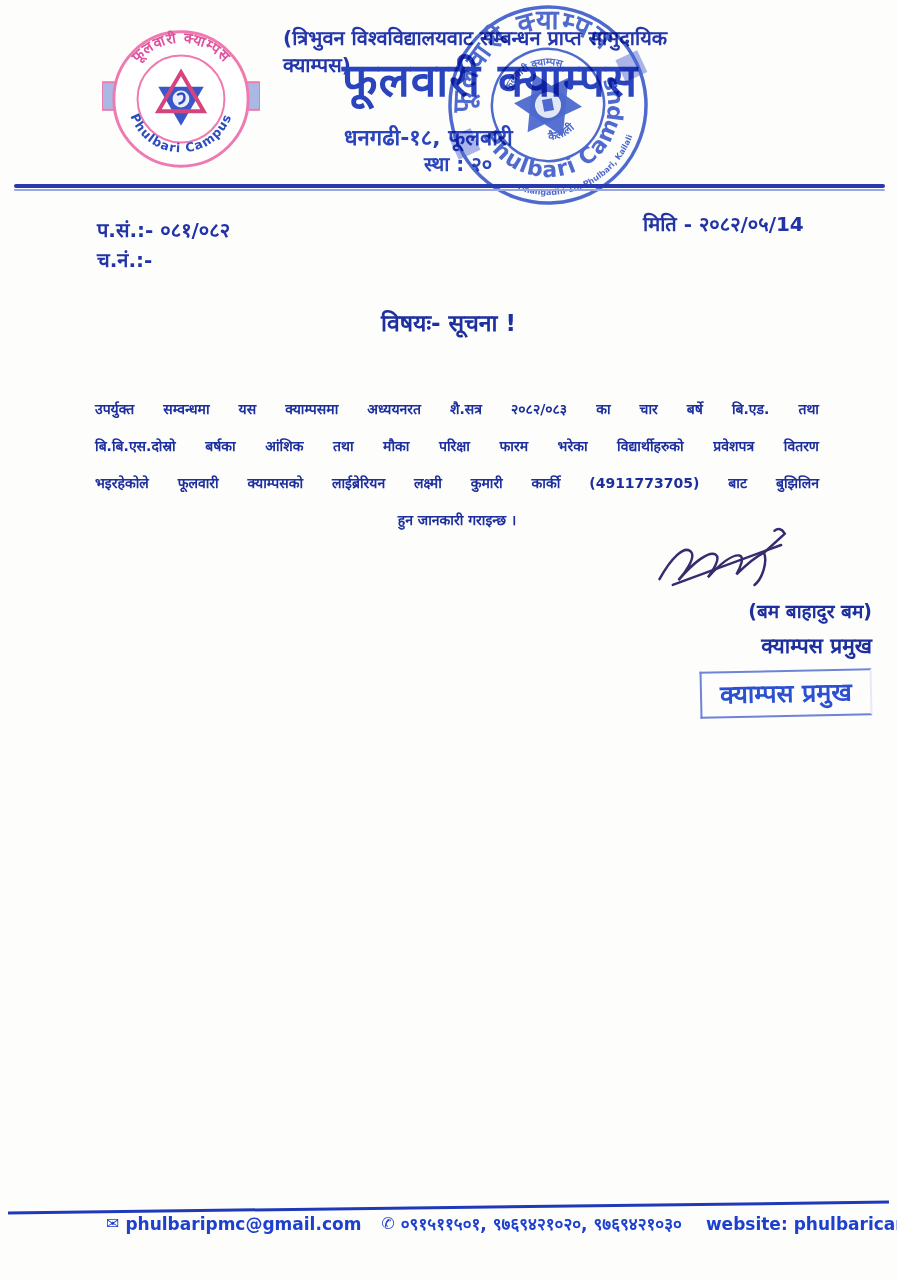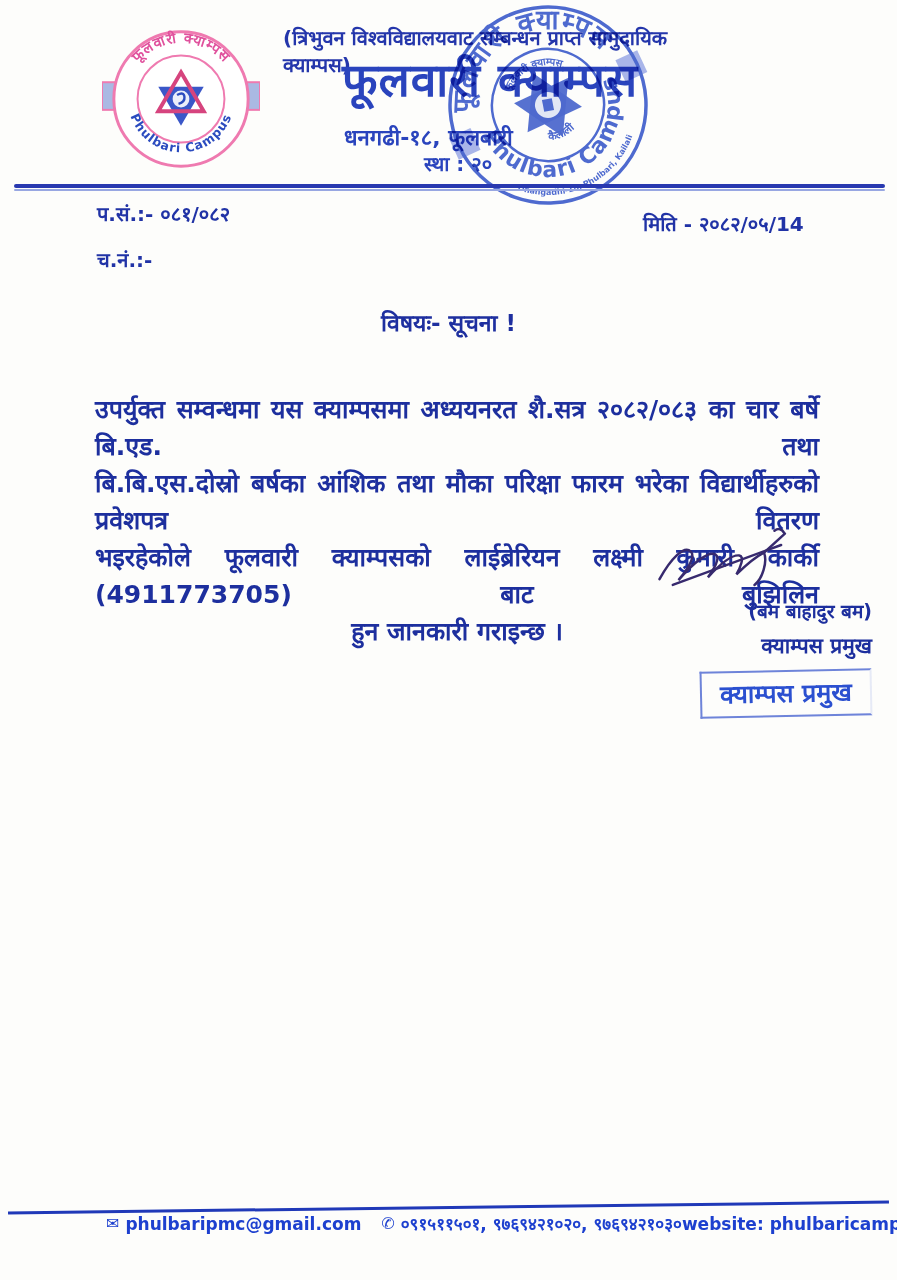--- a/index.html
+++ b/index.html
@@ -15,50 +15,50 @@
   .estd{position:absolute;left:424px;top:150px;font-size:20px;font-weight:700;color:#2a44bd;}
   .logo{position:absolute;left:102px;top:20px;width:158px;height:158px;}
   .stamp{position:absolute;left:443px;top:0px;width:210px;height:210px;
          transform:rotate(-25deg);mix-blend-mode:multiply;opacity:.92;}
   .rule{position:absolute;left:14px;right:12px;top:184px;}
   .rule .thick{height:4px;background:#2939b0;border-radius:2px;}
   .rule .thin{height:2px;background:#98a7e2;margin-top:1px;border-radius:2px;}
 
   
   .refline{position:absolute;font-size:20px;font-weight:700;color:#2133a6;}
-  .p-san{left:97px;top:200px;} .c-date{left:643px;top:210px;} .ch-na{left:97px;top:246px;}
+  .p-san{left:97px;top:216px;} .c-date{left:643px;top:210px;} .ch-na{left:97px;top:246px;}
 
   
   .subject{position:absolute;left:0;top:306px;width:897px;text-align:center;
            font-size:23px;font-weight:700;color:#1e2f9f;}
 
   
   .body-block{position:absolute;left:95px;top:391px;width:724px;color:#1d2f9e;
-              font-size:25px;font-weight:600;}
+              font-size:14px;font-weight:600;}
   .jline{text-align:justify;text-align-last:justify;line-height:37px;}
   .lline{text-align:center;line-height:37px;}
 
   
   .sig-wrap{position:absolute;left:604px;top:526px;width:268px;text-align:right;color:#1d2f9e;}
   .sig-svg{width:172px;height:76px;margin-left:36px;display:block;}
   .sig-name{font-size:19px;font-weight:700;margin-top:-4px;}
   .sig-title{font-size:21px;font-weight:700;margin-top:7px;}
   .sig-stamp{display:inline-block;margin-top:11px;padding:3px 18px 6px;
              border:2px solid rgba(63,92,210,.75);border-right-color:rgba(63,92,210,.12);
              font-size:25px;font-weight:700;color:#2b50d4;transform:rotate(-1.2deg);
              mix-blend-mode:multiply;}
 
   
   .footer-line{position:absolute;left:8px;right:8px;top:1206px;height:3px;background:#2039b8;
                transform:rotate(-0.7deg);}
   .footer{position:absolute;left:106px;top:1212px;width:784px;display:flex;align-items:center;
           font-size:17px;font-weight:700;color:#1d40cf;white-space:nowrap;}
   .footer .icon{font-size:16px;margin-right:6px;}
   .footer .gap{margin-left:20px;}
-  .footer .lbl{margin-right:6px;text-align:center;}
+  .footer .lbl{margin-left:24px;margin-right:6px;text-align:center;}
 </style>
 </head>
 <body>
 
 <div class="page">
 
   <svg class="logo" viewBox="0 0 160 160">
     <defs>
       <path id="lg-top" d="M 23 80 A 57 57 0 0 1 137 80"></path>
       <path id="lg-bot" d="M 26 80 A 54 54 0 0 0 134 80"></path>

